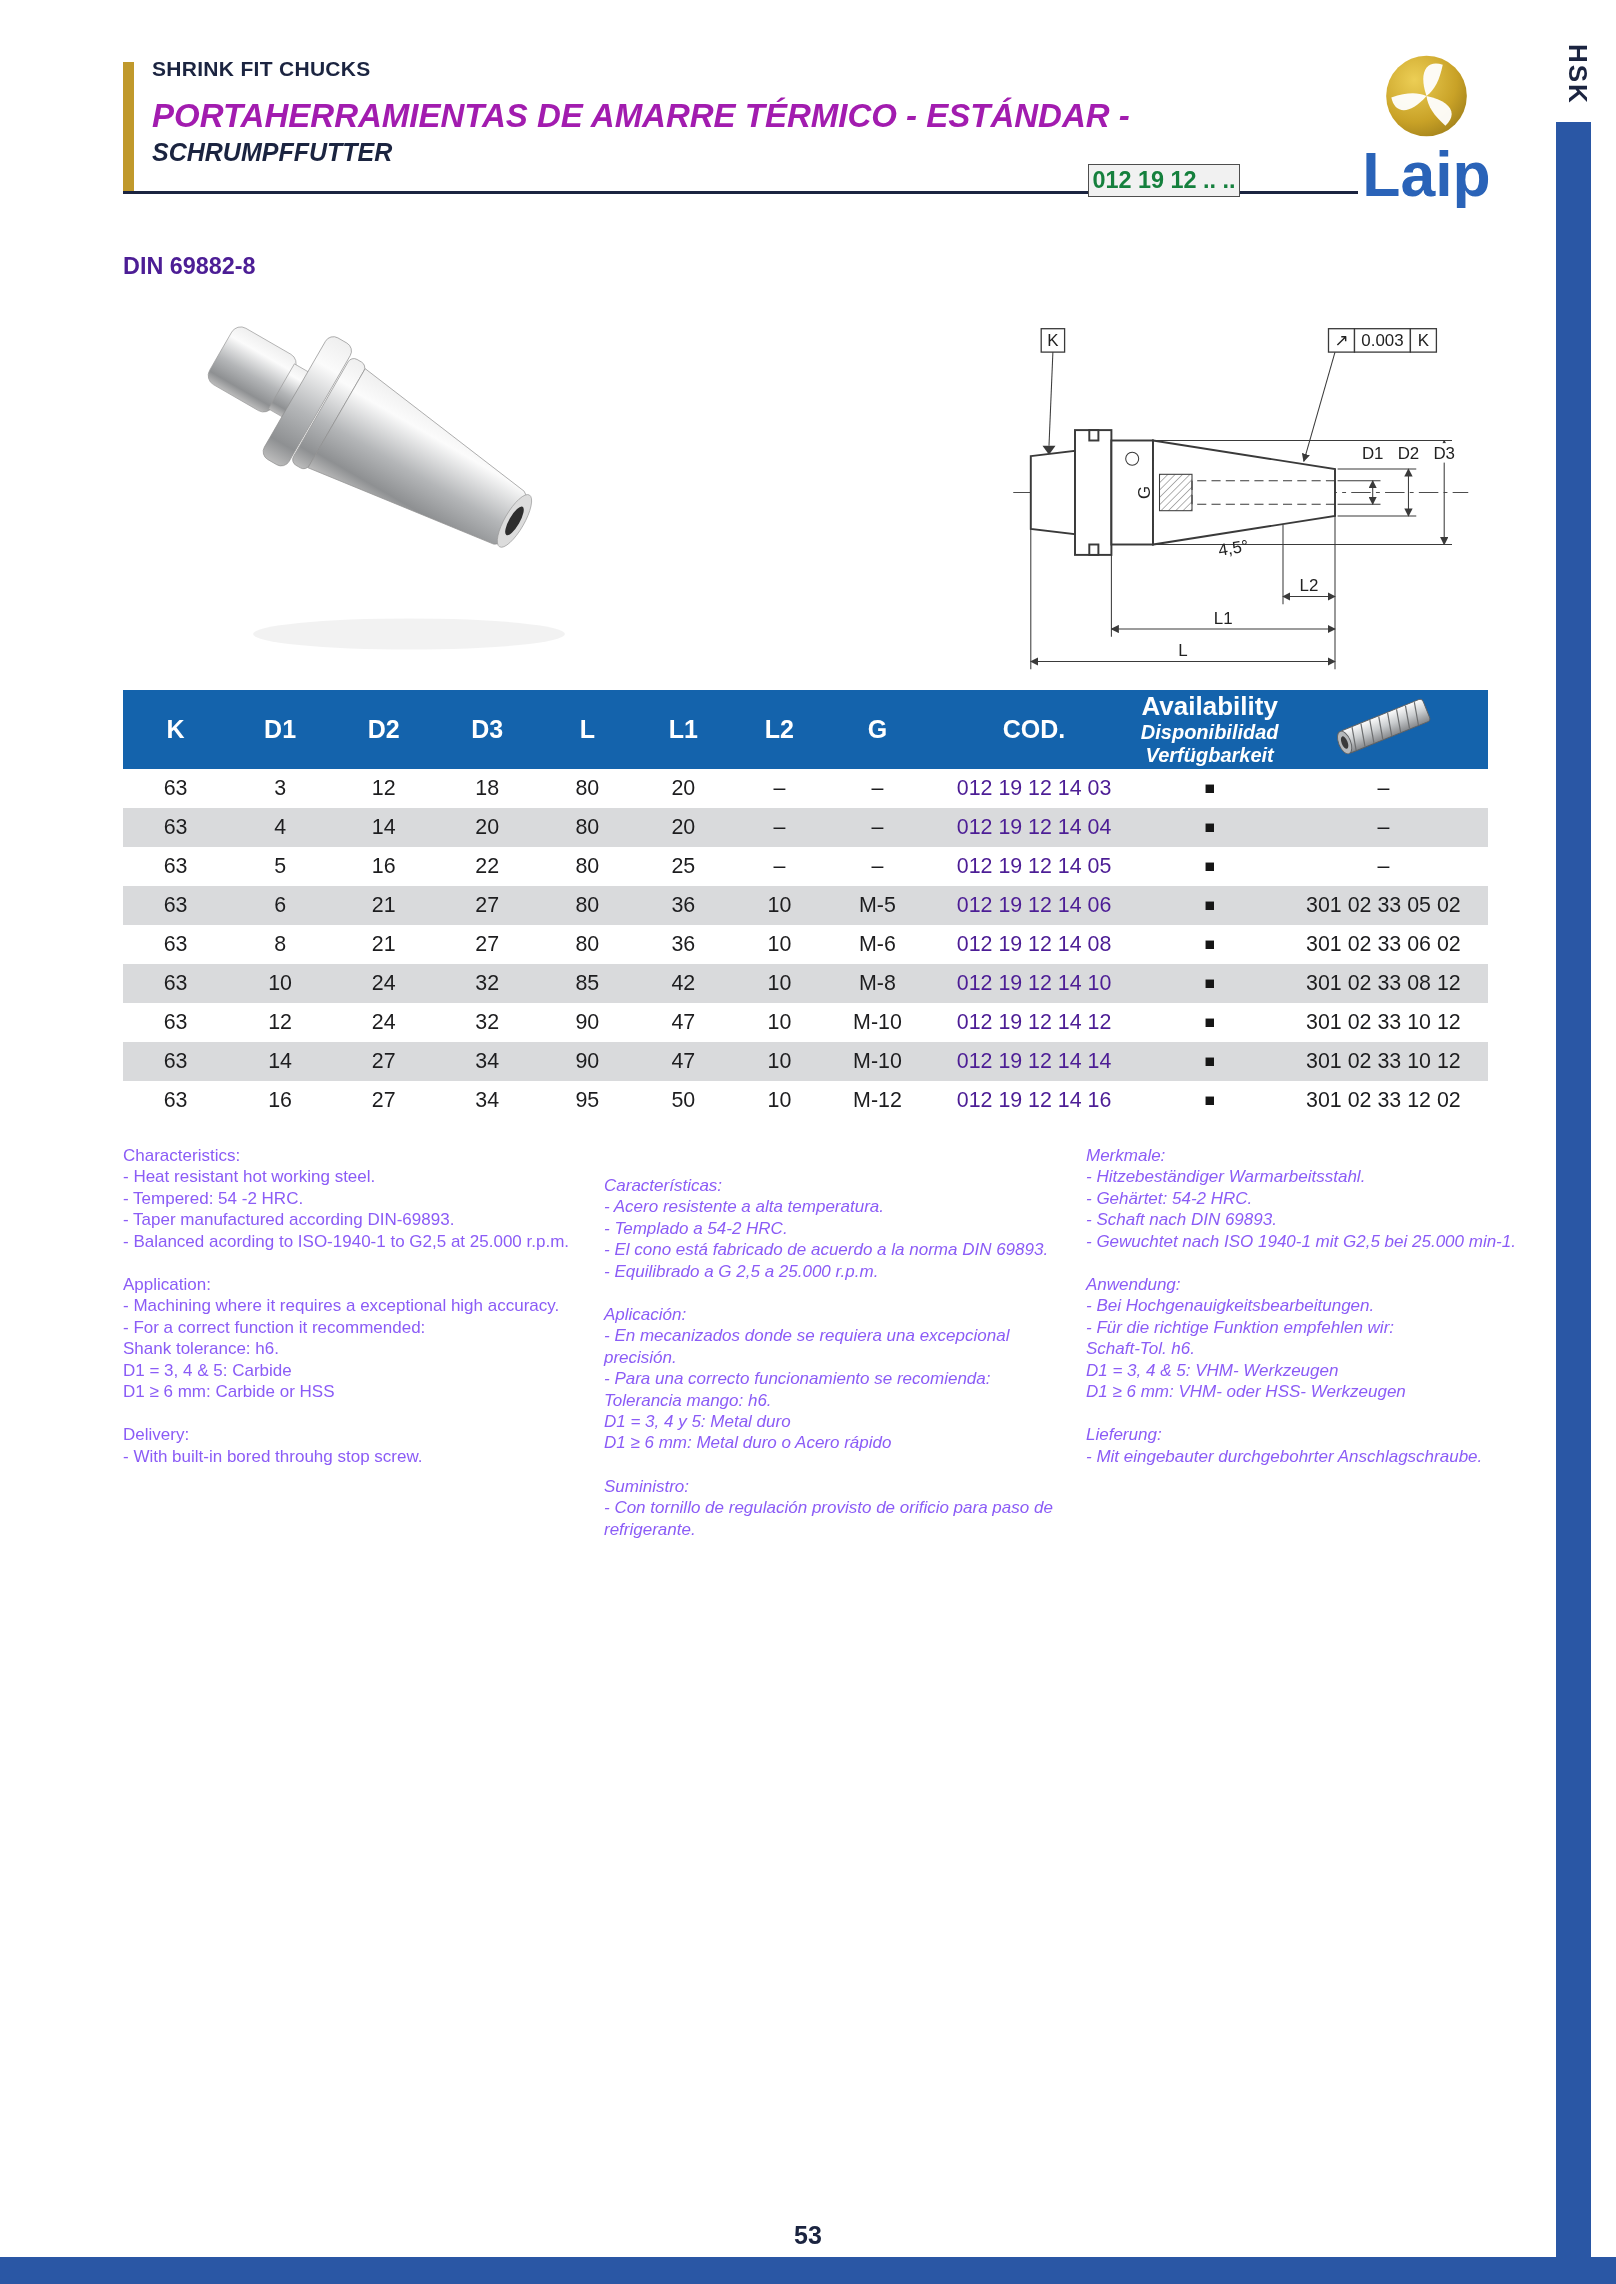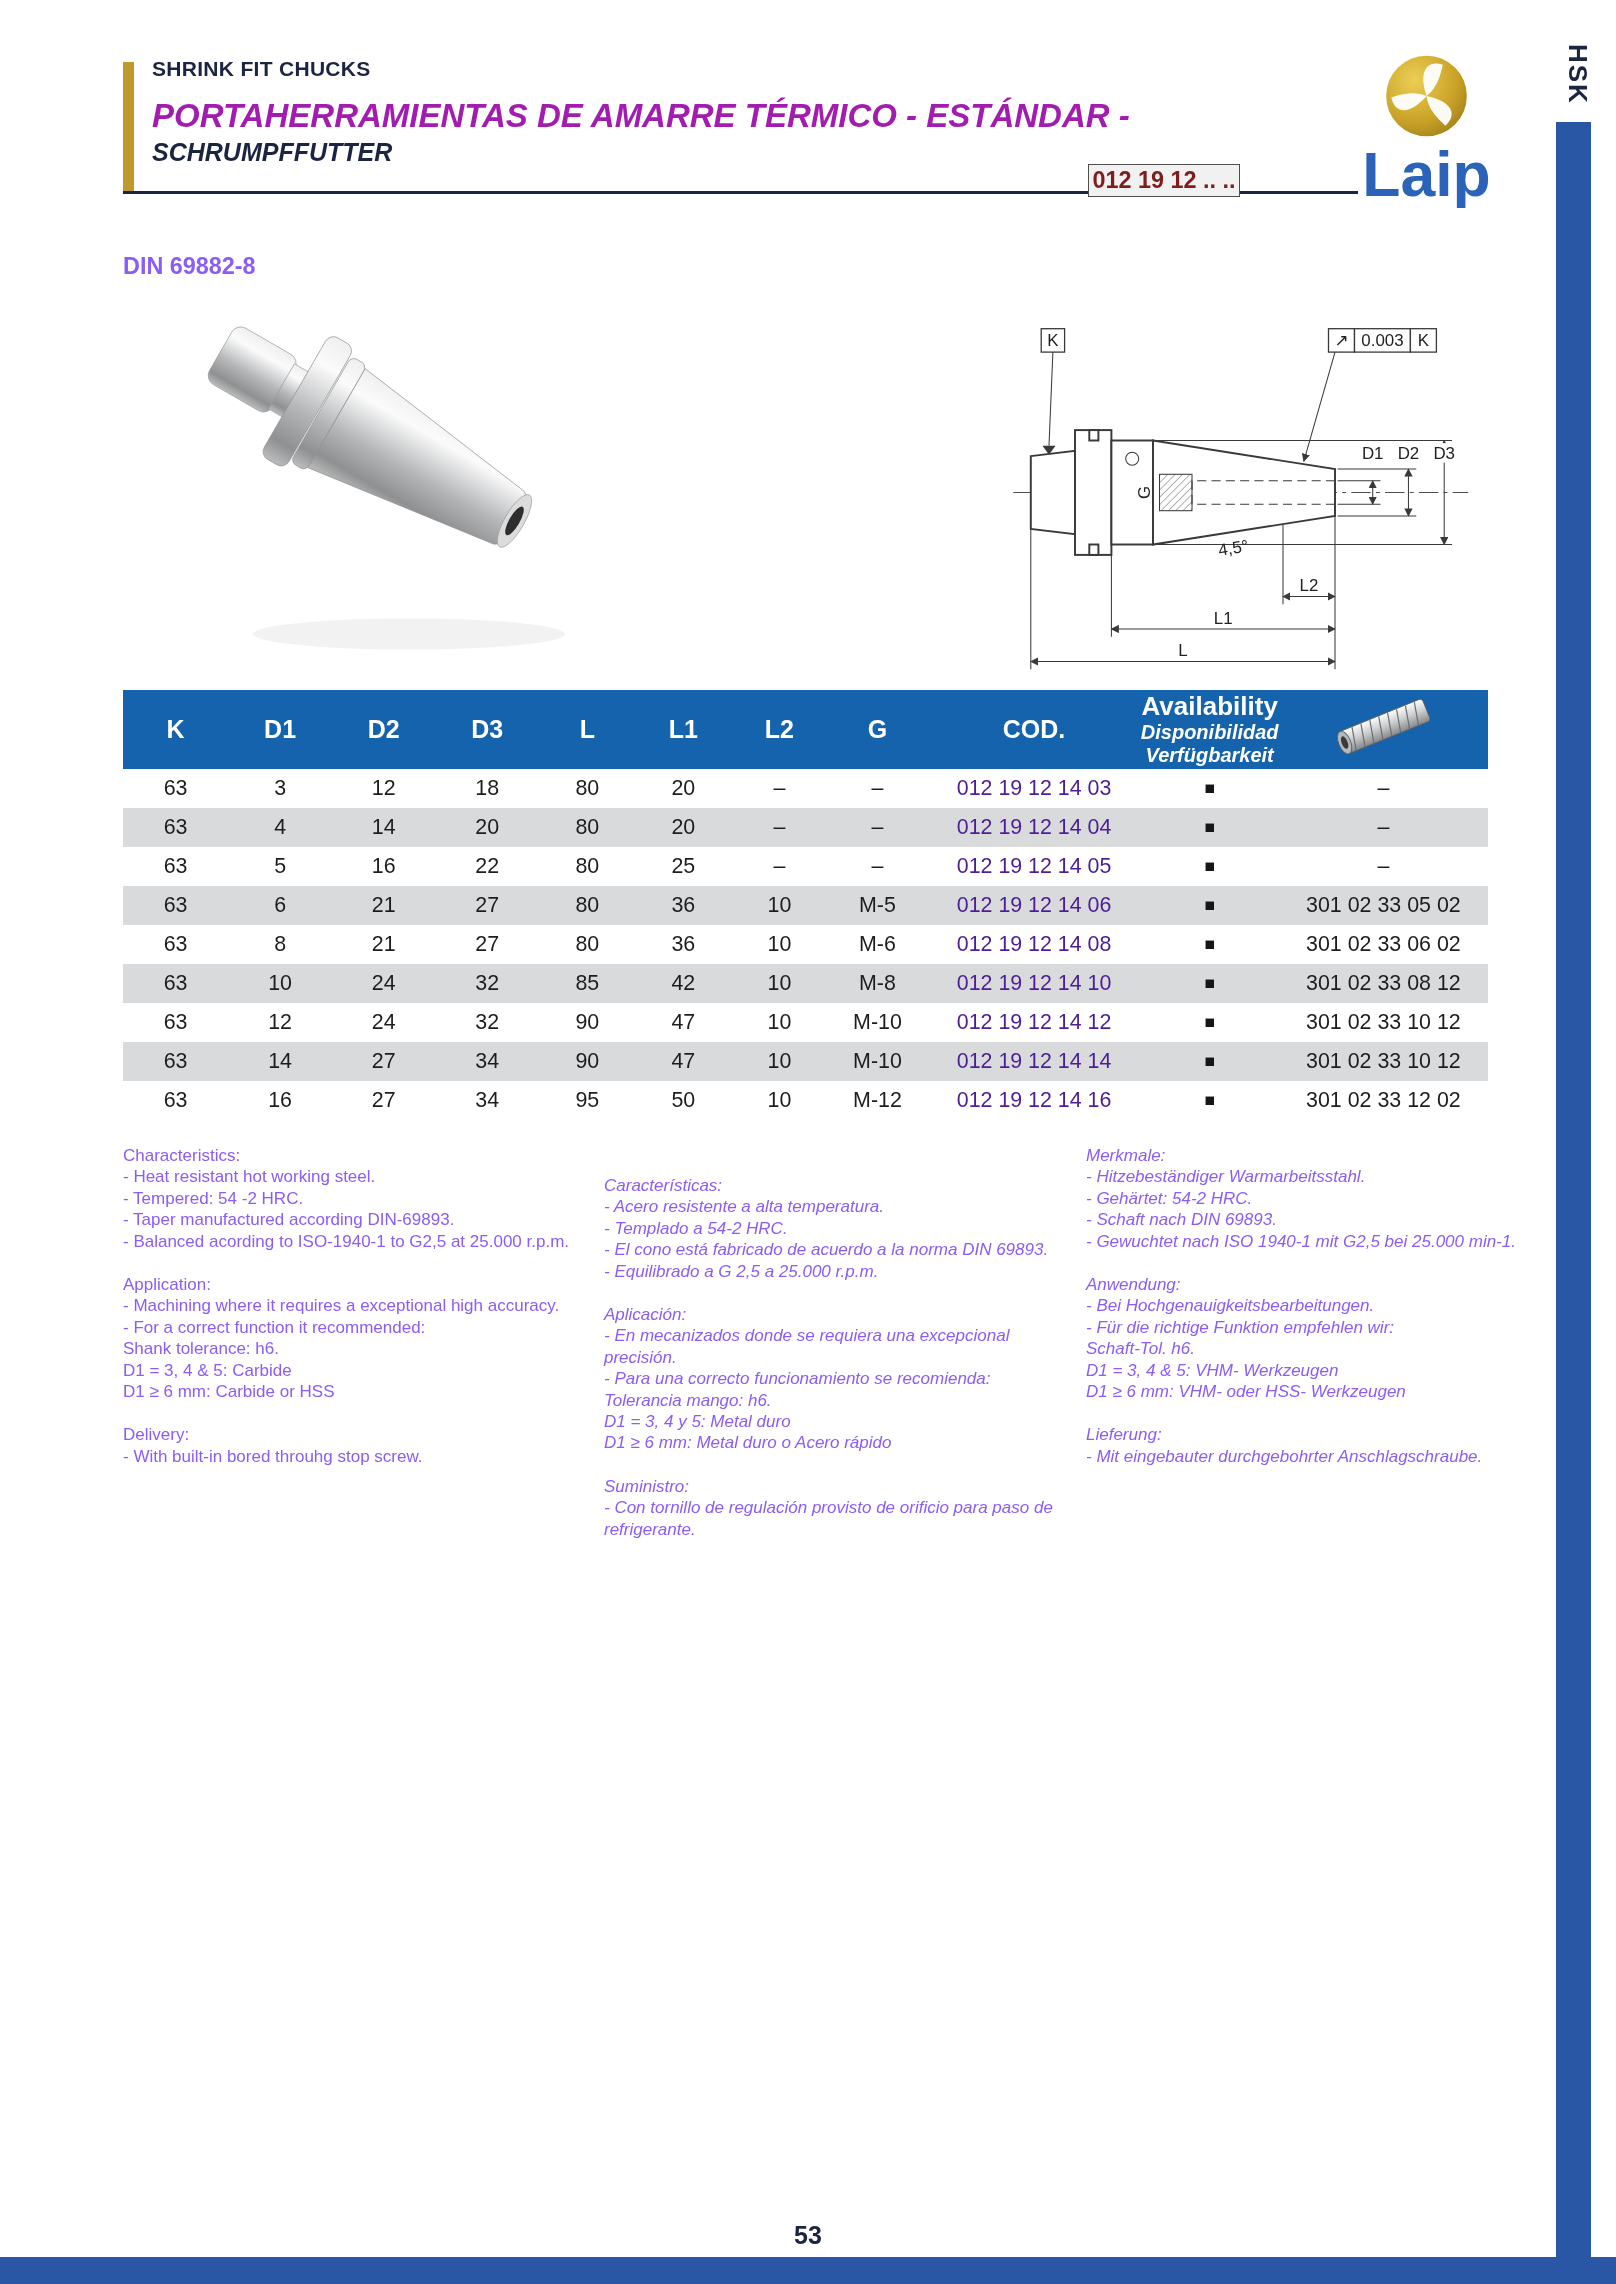--- a/index.html
+++ b/index.html
@@ -19,25 +19,25 @@
 
   
   .gold-bar { position:absolute; left:123px; top:62px; width:11px; height:130px; background:#c0992c; }
   .title-en { position:absolute; left:152px; top:57px; font-size:21px; font-weight:bold; color:#1b2440; letter-spacing:0.3px; }
   .title-es { position:absolute; left:152px; top:97px; font-size:33px; font-weight:bold; font-style:italic; color:#a21caf; }
   .title-de { position:absolute; left:152px; top:138px; font-size:25px; font-weight:bold; font-style:italic; color:#1b2440; }
   .header-rule { position:absolute; left:123px; top:191px; width:1235px; height:2.6px; background:#1b2440; }
   .order-code {
     position:absolute; left:1088px; top:164px; width:152px; height:32.5px; background:#f1f1f1;
     border:1.9px solid #4e4e4e; display:flex; align-items:center; justify-content:center;
-    font-size:23.4px; font-weight:bold; color:#7f1d1d;
+    font-size:23.4px; font-weight:bold; color:#15803d;
   }
   .logo { position:absolute; left:1353px; top:49px; width:147px; height:159px; }
 
-  .din-label { position:absolute; left:123px; top:253px; font-size:23.4px; font-weight:bold; color:#8b5cf6; }
+  .din-label { position:absolute; left:123px; top:253px; font-size:23.4px; font-weight:bold; color:#4c1d95; }
 
   
   .photo { position:absolute; left:188px; top:296px; width:429px; height:377px; }
   .tech-drawing { position:absolute; left:880px; top:291px; width:611px; height:416px; }
   .d-out { fill:#ffffff; stroke:#3a3a3a; stroke-width:3; }
   .d-thin { stroke:#3a3a3a; stroke-width:1.6; fill:none; }
   .d-dash { stroke-dasharray:14 8; }
   .d-cl { stroke:#3a3a3a; stroke-width:1.4; fill:none; stroke-dasharray:30 8 6 8; }
   .d-txt { font-size:26px; fill:#222; font-family:"Liberation Sans",sans-serif; }
   .d-box { fill:#fff; stroke:#3a3a3a; stroke-width:2; }

